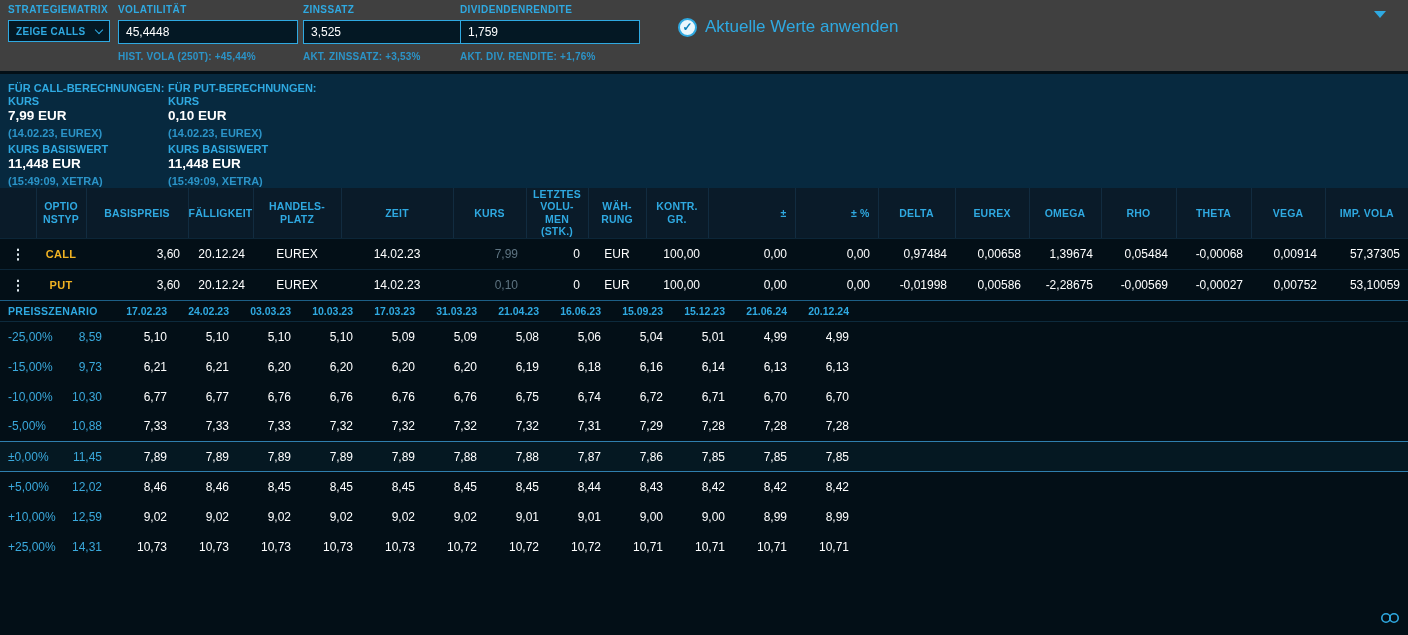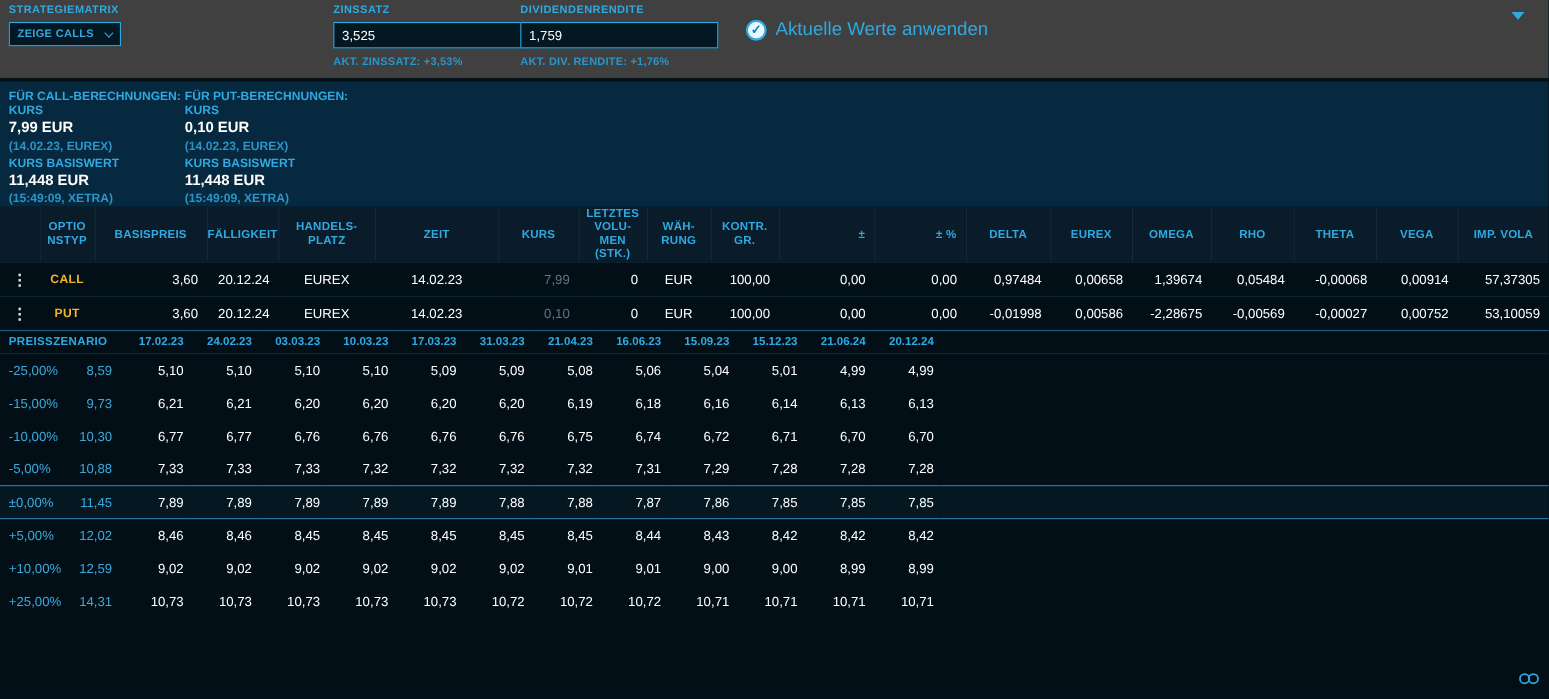--- a/index.html
+++ b/index.html
@@ -3,21 +3,21 @@
 <meta charset="utf-8">
 <style>
   * { margin:0; padding:0; box-sizing:border-box; }
   html,body { background:#02121c; }
   body { font-family:"Liberation Sans", sans-serif; }
   .app { position:relative; width:1408px; height:635px; background:#030f17; overflow:hidden; }
 
   
   .topbar { position:absolute; top:0; left:0; width:1408px; height:71px; background:#404040; }
   .ctl { position:absolute; top:4px; }
-  .g1 { left:8px; }  .g2 { left:118px; }  .g3 { left:303px; }  .g4 { left:473px; }
+  .g1 { left:8px; }  .g2 { left:118px; }  .g3 { left:303px; }  .g4 { left:460px; }
   .lbl { font-size:10px; font-weight:bold; color:#2fa9e1; letter-spacing:.4px; margin-bottom:5px; }
   .select { width:102px; height:22px; border:1px solid #2fa9e1; background:#041824; color:#2fa9e1;
             font-size:10px; font-weight:bold; letter-spacing:.3px; display:flex; align-items:center;
             justify-content:space-between; padding:0 7px; cursor:pointer; }
   .chev { width:6px; height:6px; border-right:1.6px solid #2fa9e1; border-bottom:1.6px solid #2fa9e1;
           transform:rotate(45deg); margin-top:-3px; }
   .inp { width:180px; height:24px; border:1px solid #2fa9e1; background:#041824; color:#ffffff;
          font-size:12px; padding:0 7px; font-family:inherit; outline:none; }
   .hint { font-size:10px; font-weight:bold; color:#2b94c8; margin-top:7px; letter-spacing:.2px; }
   .toggle { position:absolute; left:678px; top:17px; display:flex; align-items:center; gap:8px; cursor:pointer; }
@@ -76,20 +76,25 @@
 
 <div class="app">
 
   <div class="topbar">
     <div class="ctl g1">
       <div class="lbl">STRATEGIEMATRIX</div>
       <div class="select">
         <span>ZEIGE CALLS</span>
         <span class="chev"></span>
       </div>
+    </div>
+    <div class="ctl g2">
+      <div class="lbl">VOLATILITÄT</div>
+      <input class="inp" type="text" value="45,4448" style="">
+      <div class="hint">HIST. VOLA (250T): +45,44%</div>
     </div>
     <div class="ctl g3">
       <div class="lbl">ZINSSATZ</div>
       <input class="inp" type="text" value="3,525" style="">
       <div class="hint">AKT. ZINSSATZ: +3,53%</div>
     </div>
     <div class="ctl g4">
       <div class="lbl">DIVIDENDENRENDITE</div>
       <input class="inp" type="text" value="1,759" style="">
       <div class="hint">AKT. DIV. RENDITE: +1,76%</div>

